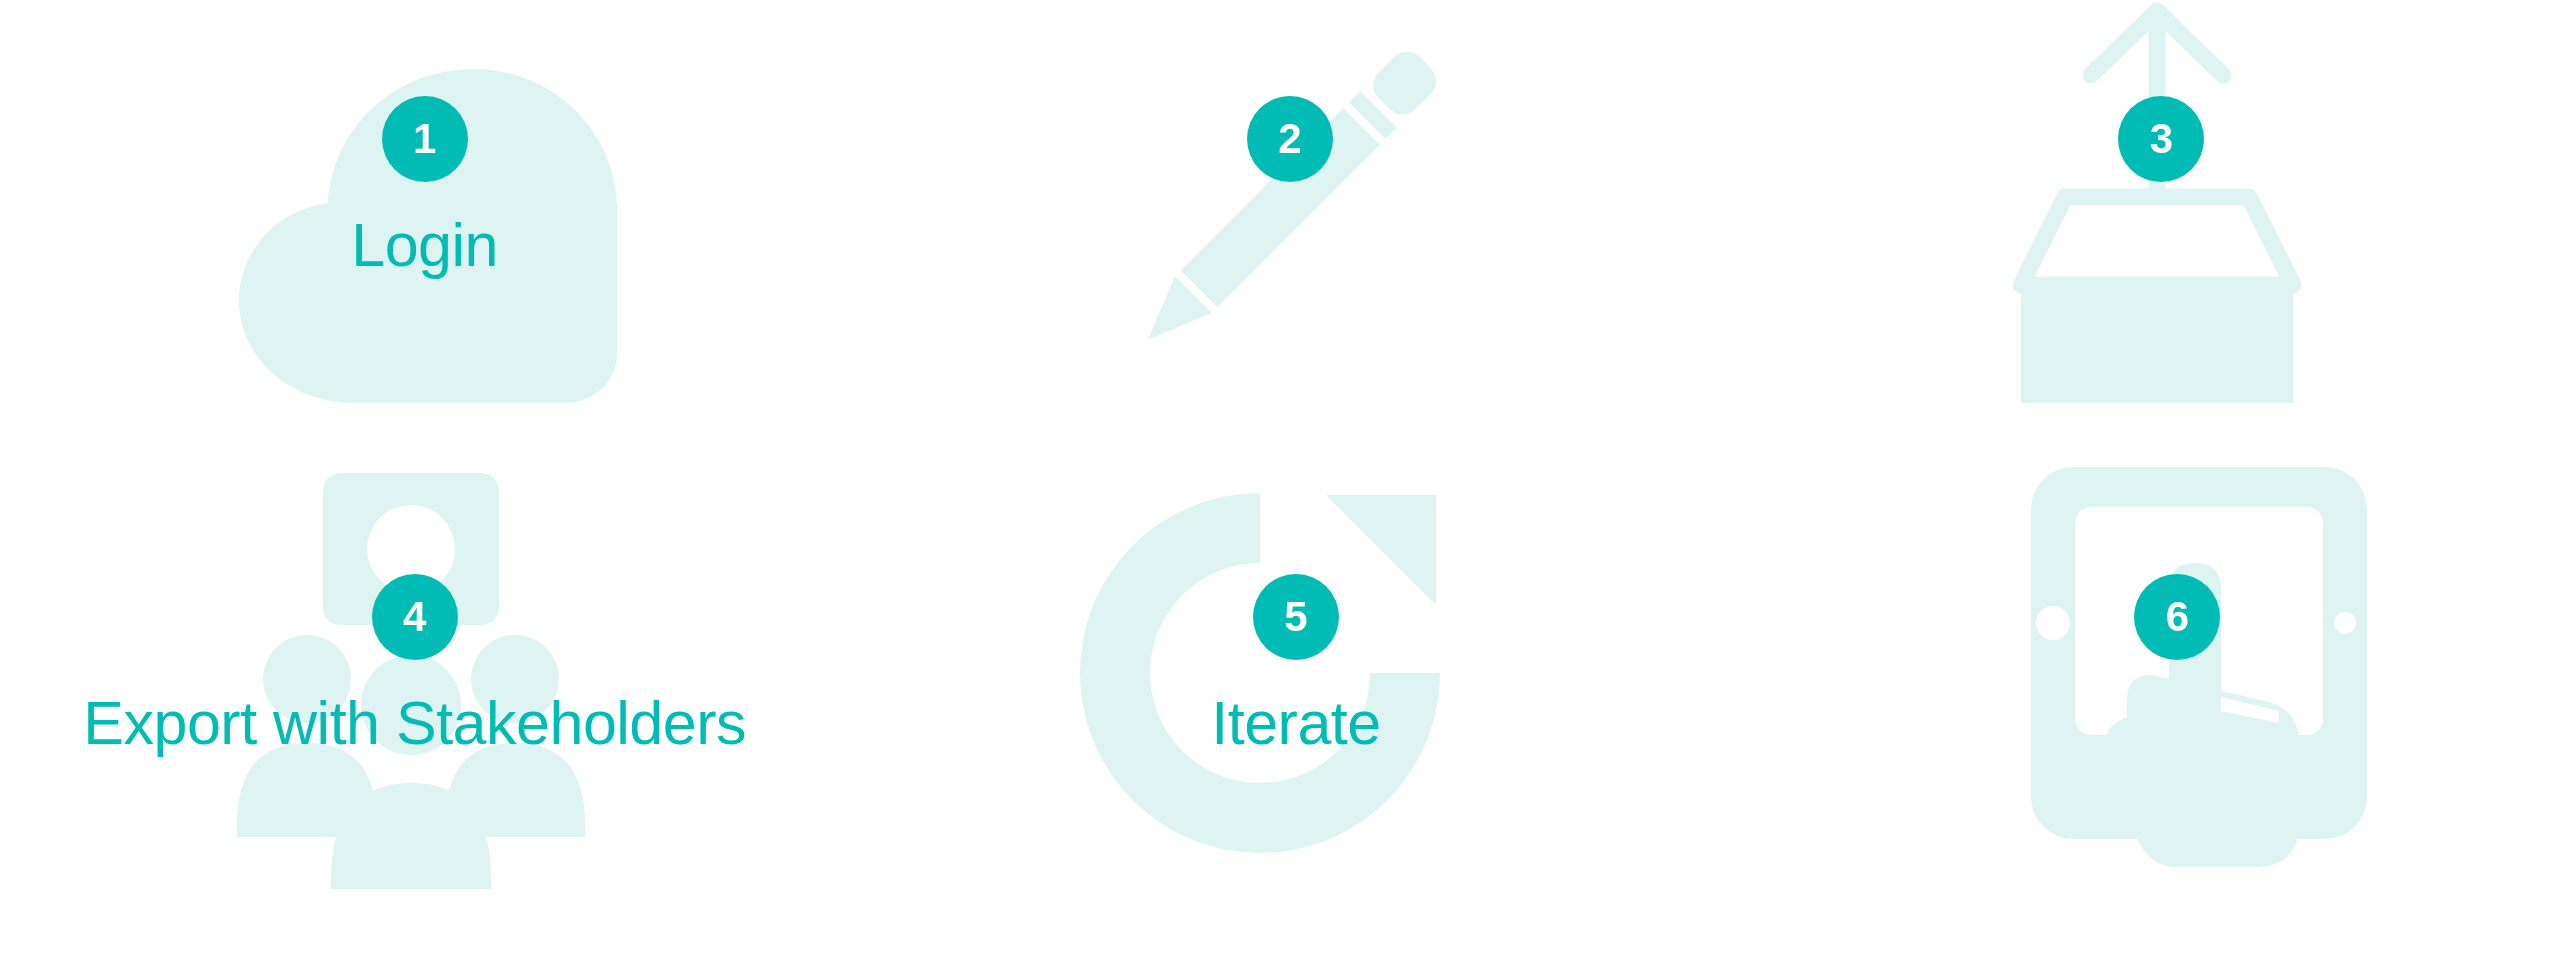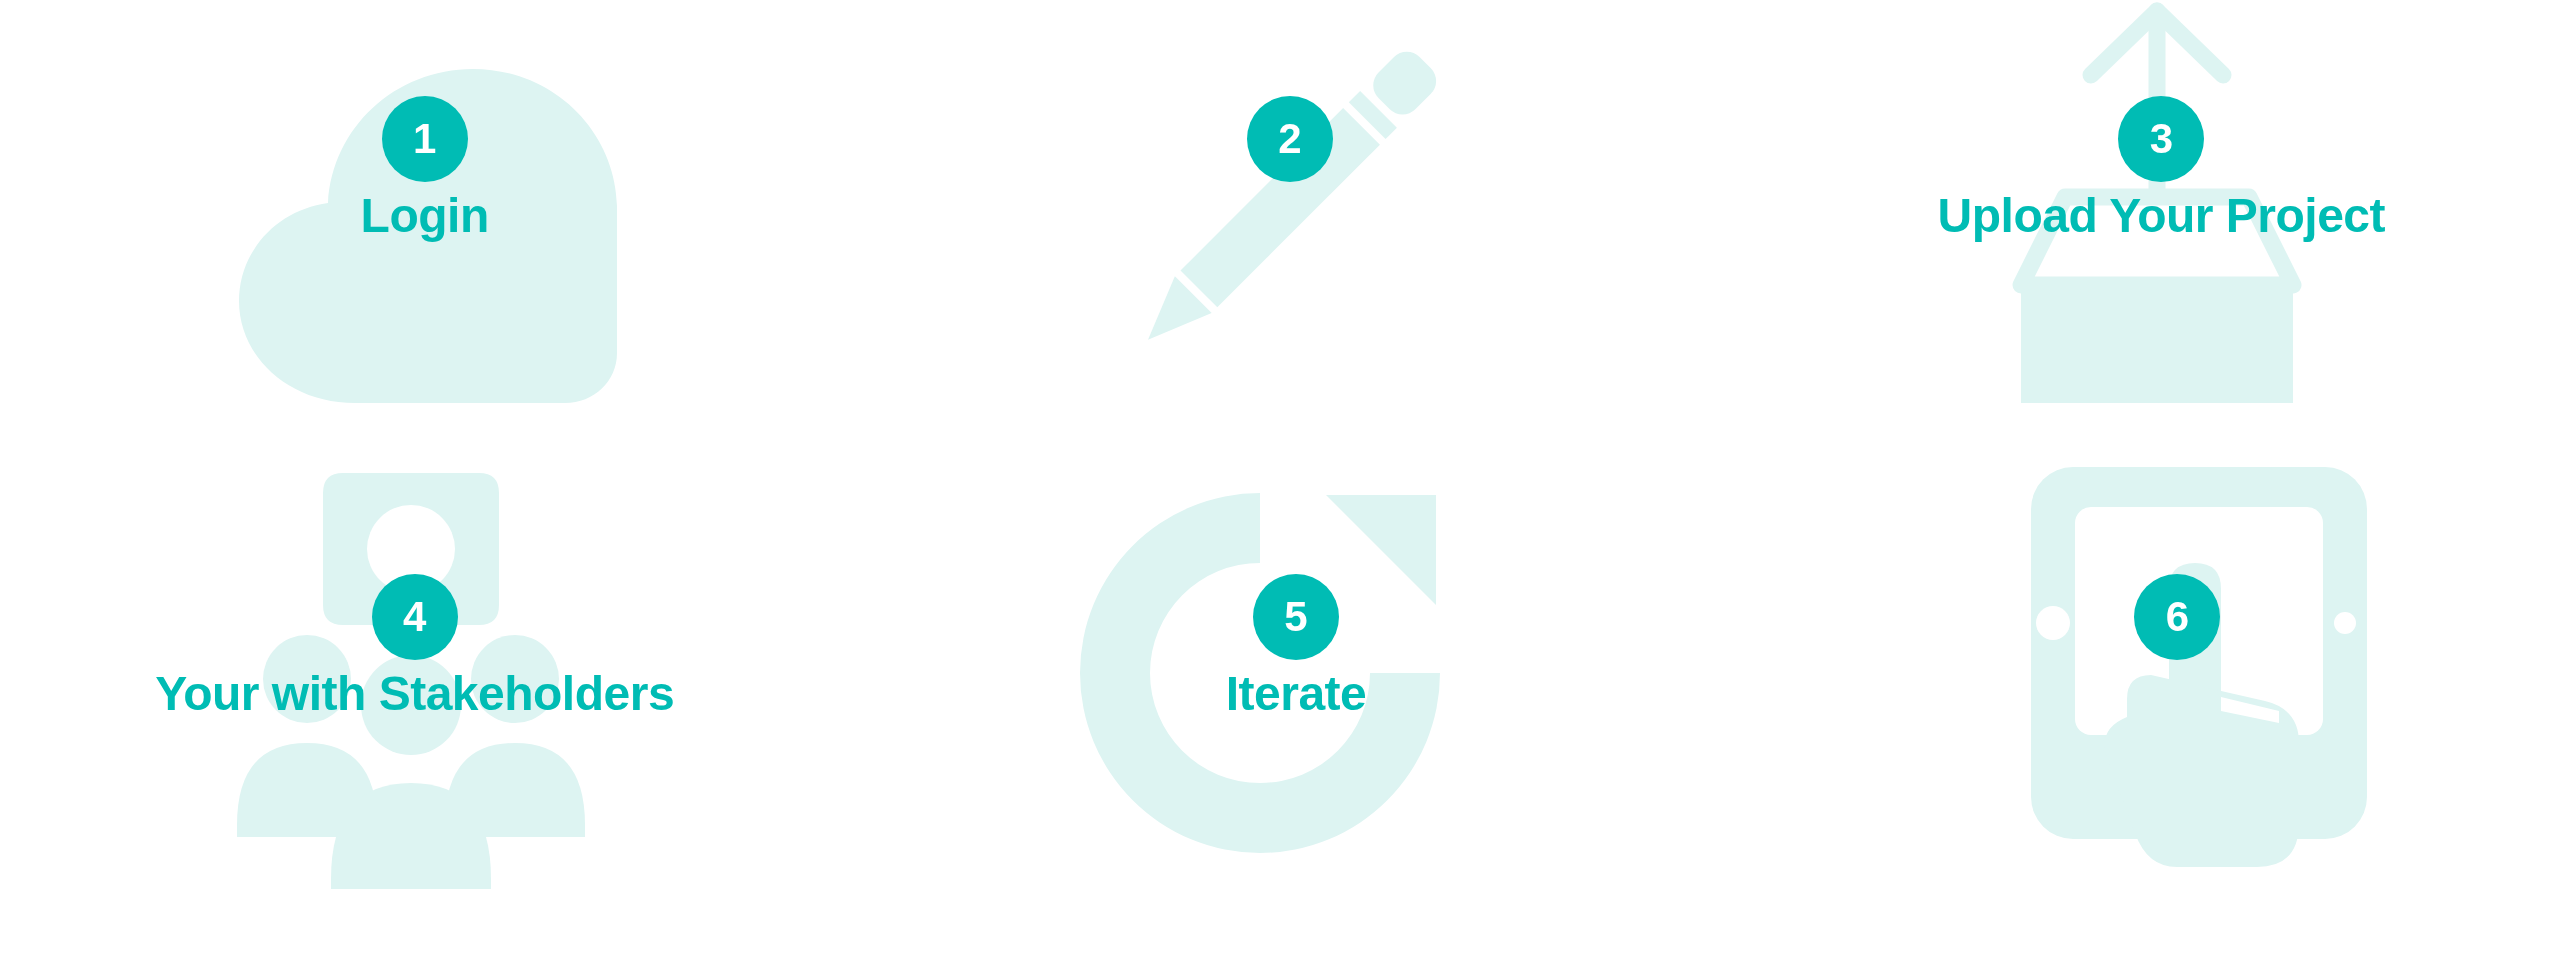--- a/index.html
+++ b/index.html
@@ -66,24 +66,24 @@
     font-size: 42px;
     font-weight: bold;
     line-height: 1;
     margin-top: 95px;
     font-family: "Liberation Sans", sans-serif;
   }
 
   .step-label {
     position: relative;
     z-index: 3;
-    margin-top: 8px;
+    margin-top: 30px;
     color: #00bcb4;
-    font-size: 48px;
-    font-weight: bold;
+    font-size: 61px;
+    font-weight: normal;
     line-height: 1.1;
     white-space: nowrap;
     text-align: center;
     letter-spacing: -0.5px;
     font-family: "Liberation Sans", sans-serif;
   }
 
   
   .cell-1 .step-stack { transform: translate(-2px, -8px); }
   .cell-2 .step-stack { transform: translate(10px, -8px); }
@@ -146,21 +146,20 @@
           <polyline points="154,80 220,16 286,80"></polyline>
 
           <polygon points="128,202 312,202 356,290 84,290"></polygon>
         </g>
 
         <path fill="#ddf4f2" d="M84 290 L356 290 L356 408 L84 408 Z"></path>
       </svg>
       <div class="step-badge">
         <span>3</span>
       </div>
-      <div class="step-label">Upload Your Project</div>
     </div>
   </div>
 
   <div class="step-cell cell-4">
     <div class="step-stack">
       <svg class="step-icon" viewBox="0 0 440 430" aria-hidden="true">
         <g fill="#ddf4f2">
 
           <path d="M152 8 L288 8 Q308 8 308 28 L308 140 Q308 160 288 160 L246 160 L220 196 L194 160 L152 160 Q132 160 132 140 L132 28 Q132 8 152 8 Z"></path>
 
@@ -172,21 +171,21 @@
 
           <circle cx="220" cy="240" r="50"></circle>
           <path d="M140 414 Q140 318 220 318 Q300 318 300 414 L300 424 L140 424 Z"></path>
         </g>
 
         <circle cx="220" cy="84" r="44" fill="#ffffff"></circle>
       </svg>
       <div class="step-badge">
         <span>4</span>
       </div>
-      <div class="step-label">Your with Stakeholders</div>
+      <div class="step-label">Export with Stakeholders</div>
     </div>
   </div>
 
   <div class="step-cell cell-5">
     <div class="step-stack">
       <svg class="step-icon" viewBox="0 0 440 430" aria-hidden="true">
         <g fill="#ddf4f2">
 
           <path d="M220 32 A 180 180 0 1 0 400 212 L 330 212 A 110 110 0 1 1 220 102 Z"></path>
 

